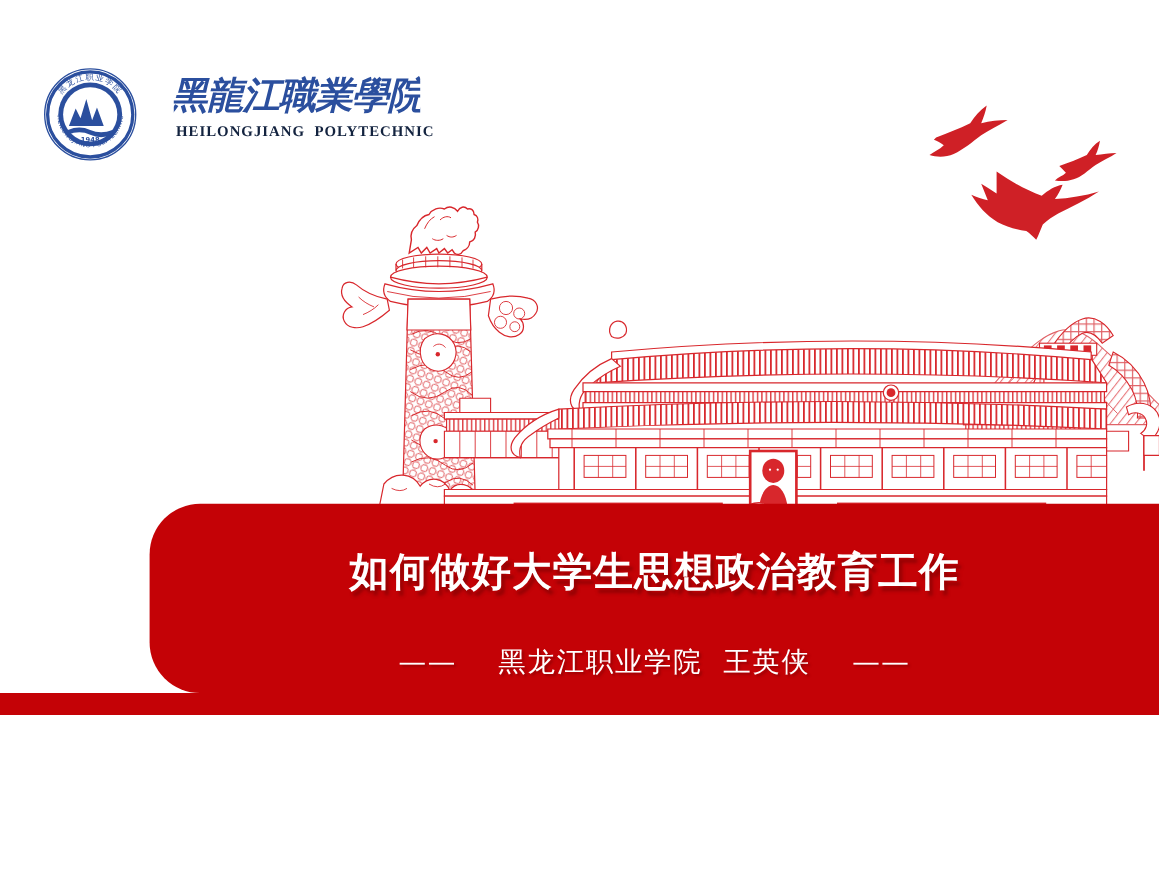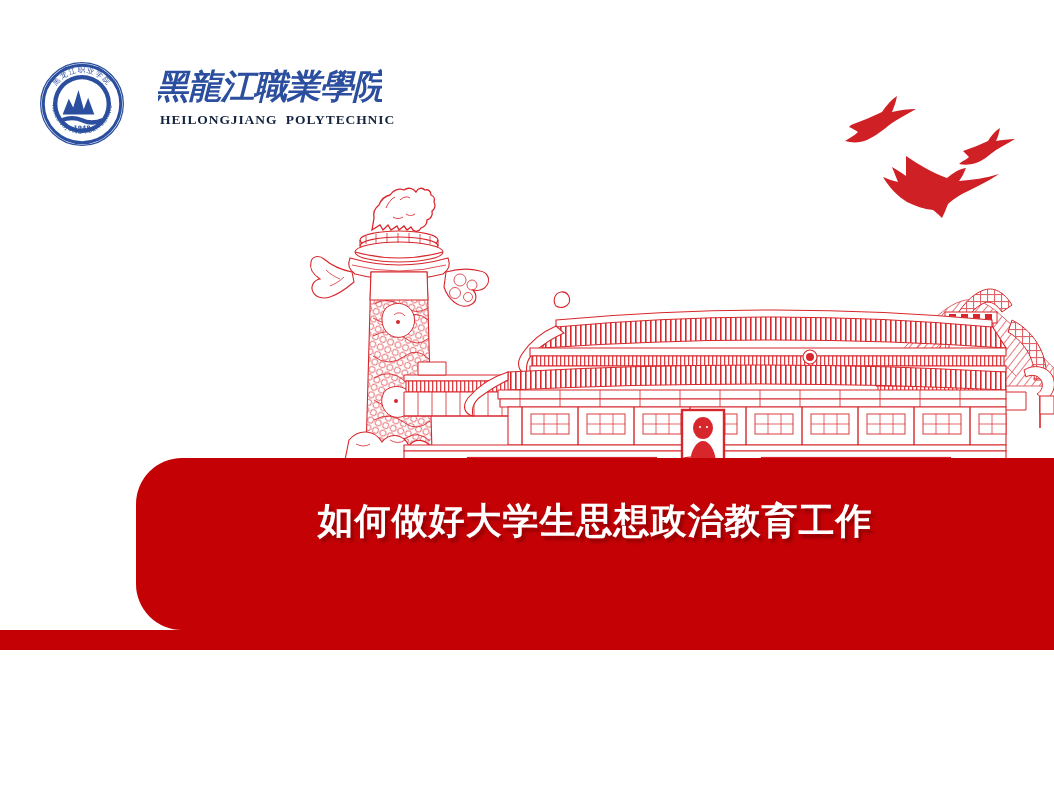--- a/index.html
+++ b/index.html
@@ -422,15 +422,16 @@
         <text x="112" y="40" text-anchor="middle" fill="#2b4f9e" font-family="DejaVu Serif, Liberation Serif, serif" font-size="34" font-style="italic" font-weight="bold" letter-spacing="-1">黑龍江職業學院</text>
       </svg>
       <div class="logo-en">HEILONGJIANG  POLYTECHNIC</div>
     </div>
   </div>
 
   <div id="banner-group">
     <div id="banner-plate"></div>
     <div id="banner-foot"></div>
     <div id="banner-title">如何做好大学生思想政治教育工作</div>
+    <div id="banner-subtitle">——    黑龙江职业学院  王英侠    ——</div>
   </div>
 
 </div>
 
 </body></html>

